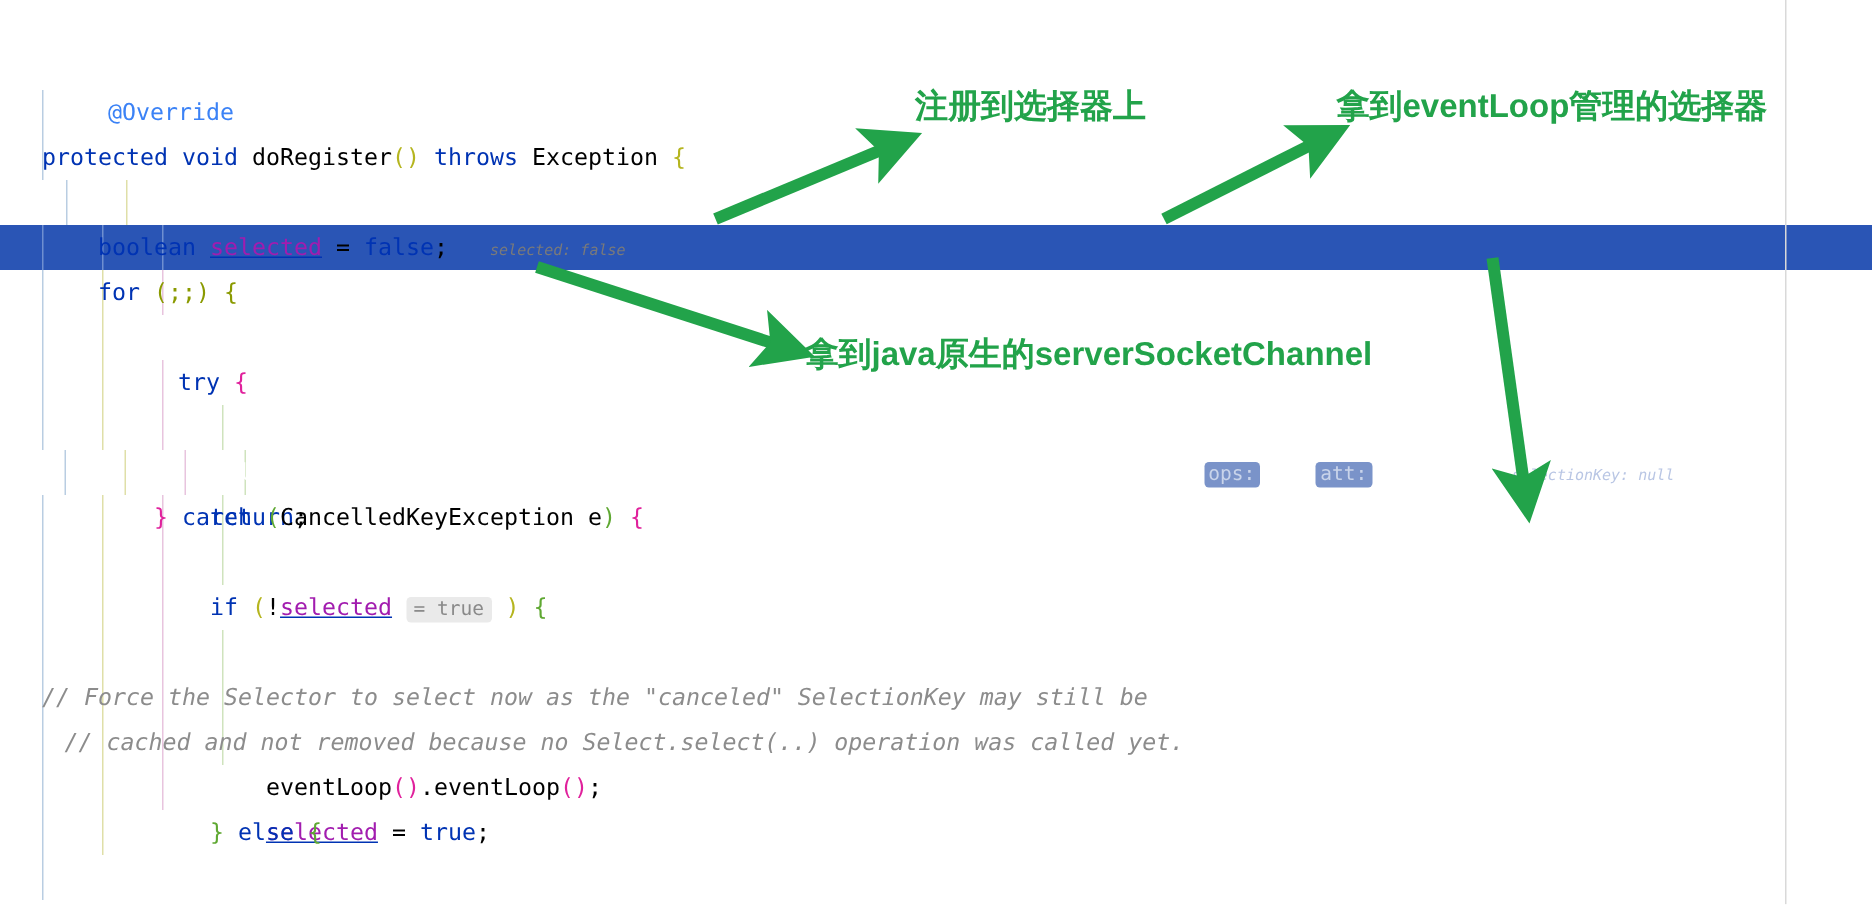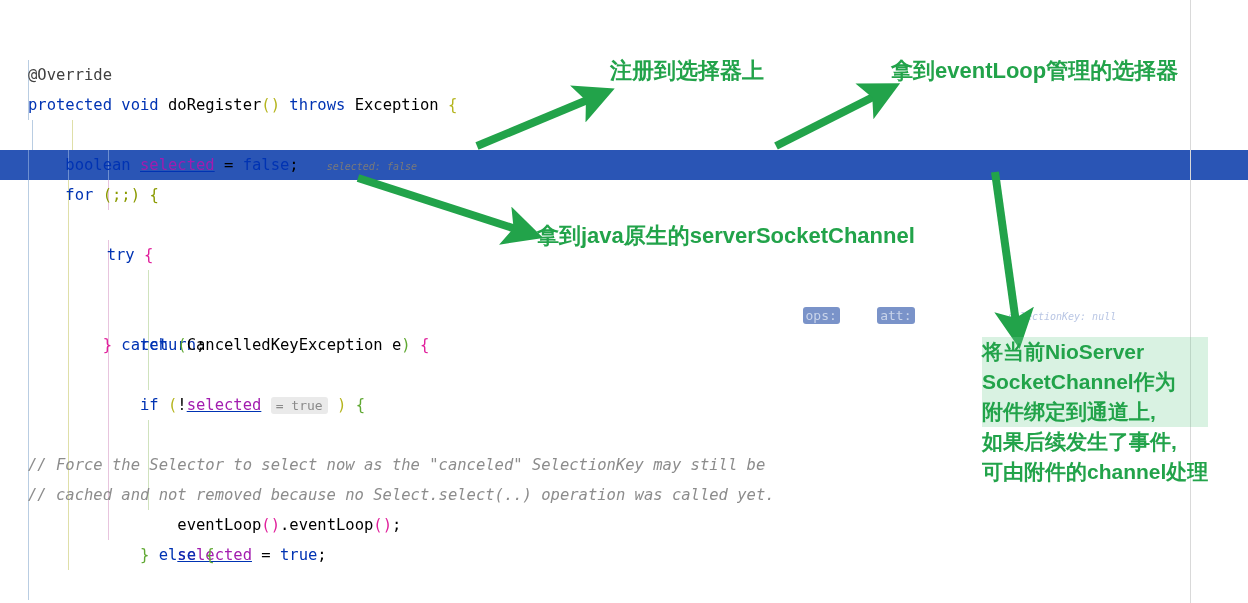--- a/index.html
+++ b/index.html
@@ -65,21 +65,21 @@
     left: 1190px;
     top: 0;
     width: 1px;
     height: 603px;
     background: #d9d9d9;
     z-index: 2;
   }
 
   
   .kw   { color: #0033b3; }
-  .anno { color: #404040; }
+  .anno { color: #3b82f6; padding-left: 44px; }
   .ident{ color: #000000; }
   .field{ color: #a21caf; text-decoration: underline; text-decoration-color:#0033b3; }
   .type { color: #000000; }
   .par-y{ color: #b5b51f; }
   .par-g{ color: #5fa832; }
   .par-m{ color: #e0219c; }
   .par-o{ color: #8a9a00; }
   .cmt  { color: #8c8c8c; font-style: italic; }
   .meth { color: #000000; }
   .dot  { color: #000000; }
@@ -172,21 +172,21 @@
     <div class="code-line" style="top:60px;position:absolute;left:0;width:1248px;">
       <span class="guide g1" style="left:28px;"></span>
       <span class="code-text">    <span class="kw">boolean</span> <span class="field">selected</span> <span class="ident">=</span> <span class="kw">false</span><span class="ident">;</span>   <span class="hint-inline">selected: false</span></span>
     </div>
 
     <div class="code-line" style="top:90px;position:absolute;left:0;width:1248px;">
       <span class="guide g1" style="left:28px;"></span>
       <span class="code-text">    <span class="kw">for</span> <span class="par-o">(</span><span class="par-o">;;</span><span class="par-o">)</span> <span class="par-o">{</span></span>
     </div>
 
-    <div class="code-line" style="top:120px;position:absolute;left:4px;width:1132px;">
+    <div class="code-line" style="top:120px;position:absolute;left:16px;width:1132px;">
       <span class="guide g1" style="left:28px;"></span>
       <span class="guide g2" style="left:68px;"></span>
       <span class="code-text">        <span class="kw">try</span> <span class="par-m">{</span></span>
     </div>
 
     <div class="code-line selected" style="top:150px;position:absolute;left:0;width:1248px;">
       <span class="guide" style="left:28px;background:#6e8fd0;"></span>
       <span class="guide" style="left:68px;background:#6e8fd0;"></span>
       <span class="guide" style="left:108px;background:#6e8fd0;"></span>
       <span class="code-text">            <span>selectionKey = javaChannel().register(eventLoop().unwrappedSelector(), </span><span class="phint">ops:</span><span> 0, </span><span class="phint">att:</span><span> this);</span>   <span class="hint-inline">selectionKey: null</span></span>
@@ -213,21 +213,21 @@
     </div>
 
     <div class="code-line" style="top:270px;position:absolute;left:0;width:1084px;">
       <span class="guide g1" style="left:28px;"></span>
       <span class="guide g2" style="left:68px;"></span>
       <span class="guide g3" style="left:108px;"></span>
       <span class="guide g4" style="left:148px;"></span>
       <span class="code-text cmt">// Force the Selector to select now as the "canceled" SelectionKey may still be</span>
     </div>
 
-    <div class="code-line" style="top:300px;position:absolute;left:0;width:1116px;">
+    <div class="code-line" style="top:300px;position:absolute;left:15px;width:1116px;">
       <span class="guide g1" style="left:28px;"></span>
       <span class="guide g2" style="left:68px;"></span>
       <span class="guide g3" style="left:108px;"></span>
       <span class="guide g4" style="left:148px;"></span>
       <span class="code-text cmt">// cached and not removed because no Select.select(..) operation was called yet.</span>
     </div>
 
     <div class="code-line" style="top:330px;position:absolute;left:0;width:1248px;">
       <span class="guide g1" style="left:28px;"></span>
       <span class="guide g2" style="left:68px;"></span>
@@ -315,22 +315,15 @@
 
       <line x1="995" y1="172" x2="1017" y2="330" stroke="#22a34a" stroke-width="8" marker-end="url(#ah)"></line>
     </svg>
 
     <div class="note" style="left:610px; top:56px; font-size:22px;">注册到选择器上</div>
 
     <div class="note" style="left:891px; top:56px; font-size:22px;">拿到eventLoop管理的选择器</div>
 
     <div class="note" style="left:537px; top:221px; font-size:22px;">拿到java原生的serverSocketChannel</div>
 
-    <div style="position:absolute; left:982px; top:337px;">
-      <div class="note note-hl" style="position:relative; left:0; top:0; font-size:21px; line-height:30px;">将当前NioServer</div>
-      <div class="note note-hl" style="position:relative; left:0; top:0; font-size:21px; line-height:30px;">SocketChannel作为</div>
-      <div class="note note-hl" style="position:relative; left:0; top:0; font-size:21px; line-height:30px;">附件绑定到通道上,</div>
-      <div class="note" style="position:relative; left:0; top:0; font-size:21px; line-height:30px;">如果后续发生了事件,</div>
-      <div class="note" style="position:relative; left:0; top:0; font-size:21px; line-height:30px;">可由附件的channel处理</div>
-    </div>
   </div>
 
 </div>
 
 </body></html>

